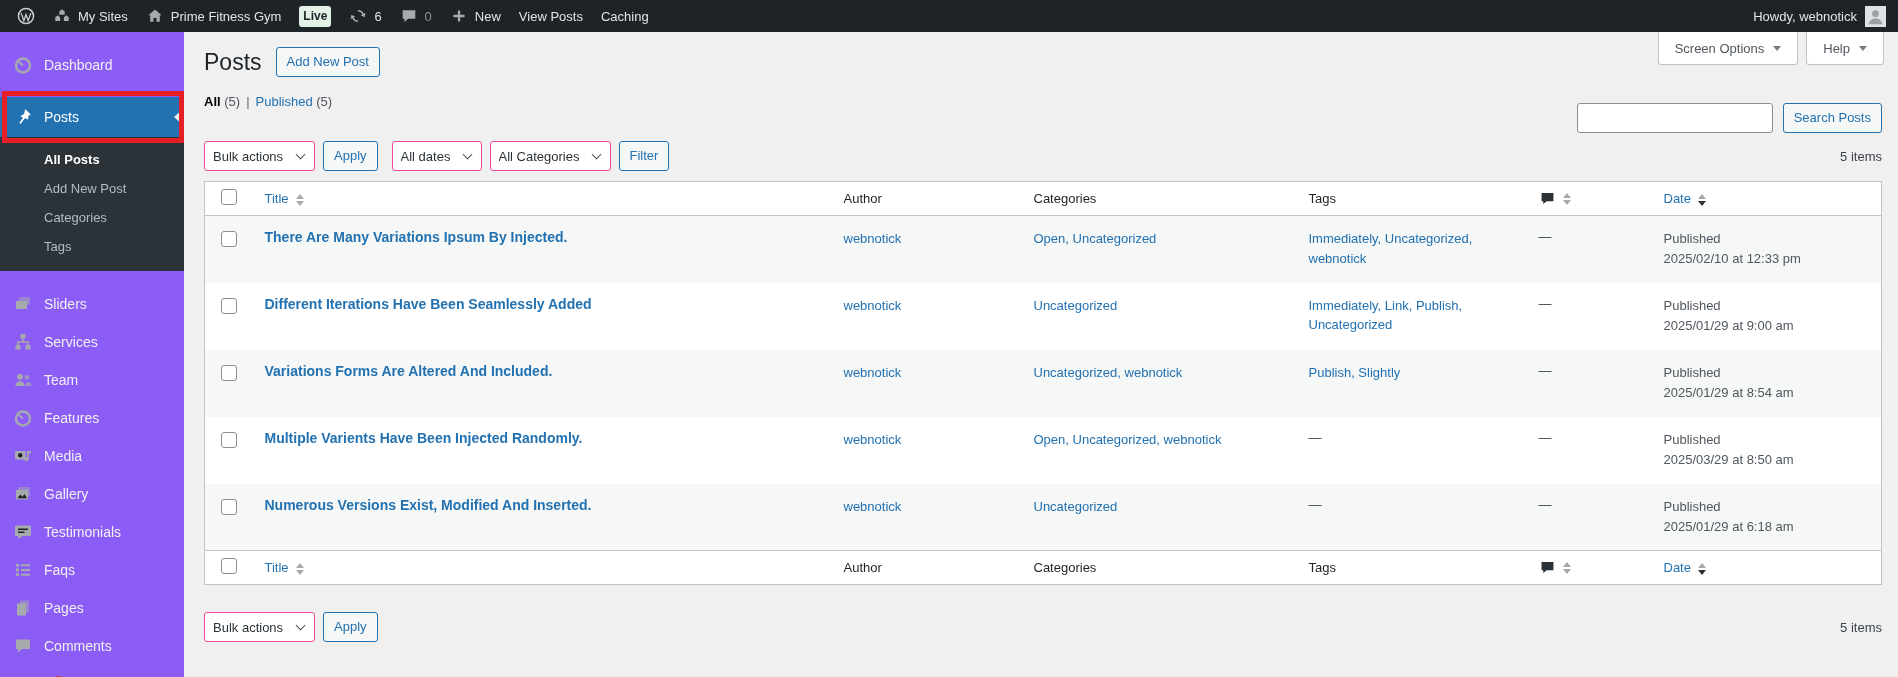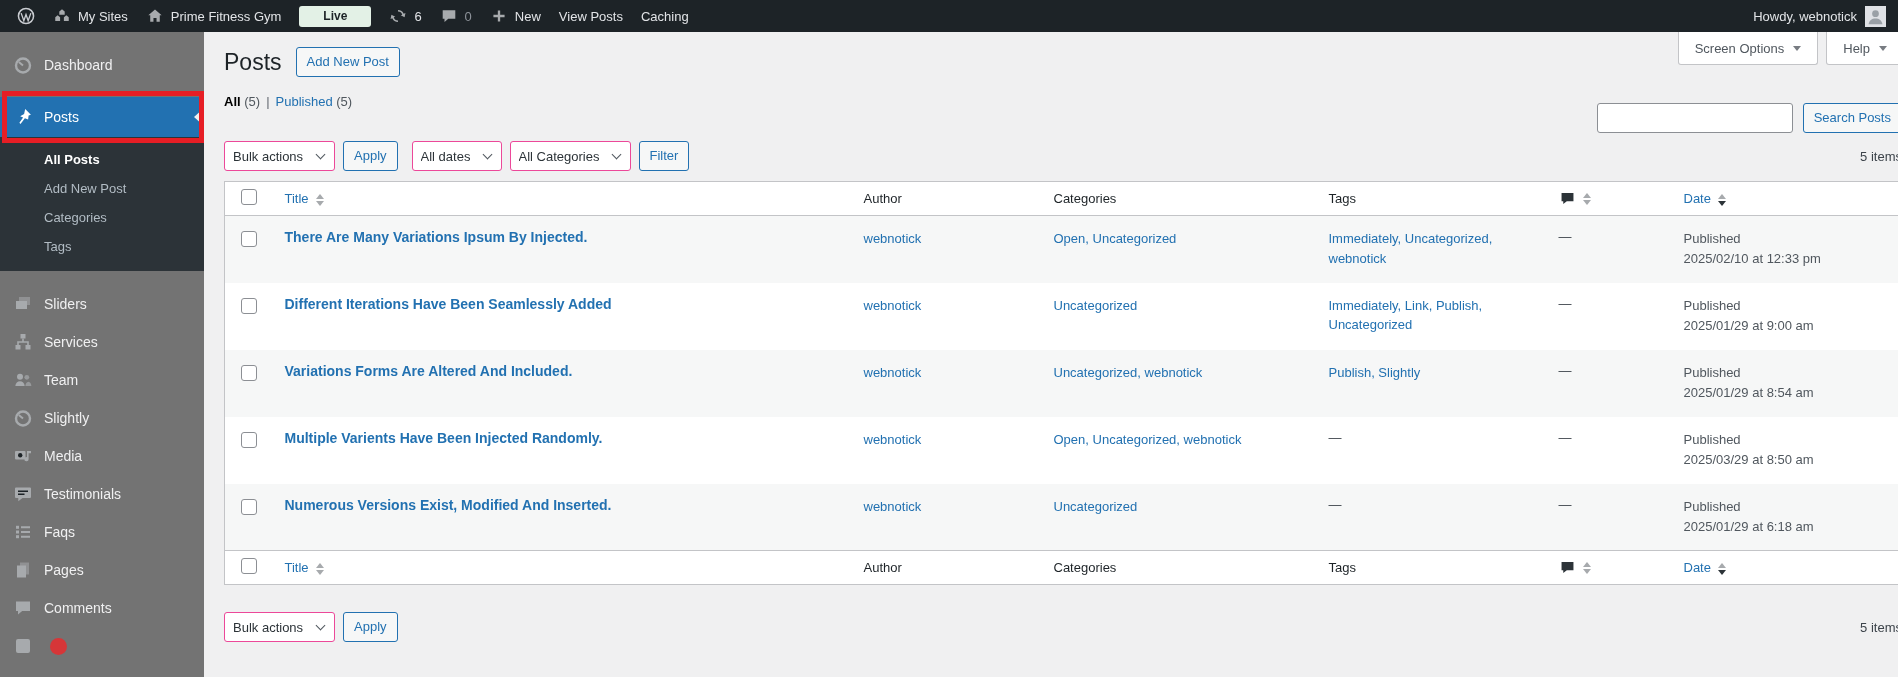--- a/index.html
+++ b/index.html
@@ -10,29 +10,29 @@
     background:#f0f0f1; color:#1d2327;
   }
   
   .admin-bar {
     height:32px; background:#1d2327; display:flex; align-items:center;
     font-size:13px; color:#e2e4e7; padding:0 6px 0 8px;
   }
   .ab-item { display:flex; align-items:center; gap:7px; padding:0 9px; height:32px; cursor:pointer; white-space:nowrap; }
   .ab-icon { display:inline-flex; width:18px; height:18px; color:#a7aaad; }
   .ab-icon svg { width:18px; height:18px; fill:currentColor; }
-  .live-badge { background:#e3f1e6; color:#1d2327; font-weight:700; font-size:12px; line-height:1; padding:4px 24px 5px; border-radius:3px; }
+  .live-badge { background:#e3f1e6; color:#1d2327; font-weight:700; font-size:12px; line-height:1; padding:4px 4px 5px; border-radius:3px; }
   .ab-count-dim { color:#8d9299; }
   .ab-right { margin-left:auto; display:flex; align-items:center; gap:8px; padding-right:6px; cursor:pointer; }
   .avatar { width:21px; height:21px; display:inline-flex; }
   .avatar svg { width:21px; height:21px; }
   
   .frame { display:flex; height:645px; }
   
-  .sidebar { width:204px; flex-shrink:0; background:#737373; padding-top:14px; position:relative; overflow:hidden; }
+  .sidebar { width:184px; flex-shrink:0; background:#8b5cf6; padding-top:14px; position:relative; overflow:hidden; }
   .menu-item { display:flex; align-items:center; gap:11px; height:38px; padding-left:13px; font-size:14px; color:#f0f0f1; cursor:pointer; }
   .mi-icon { width:20px; height:20px; color:#a7aaad; display:inline-flex; flex-shrink:0; }
   .mi-icon svg { width:20px; height:20px; fill:currentColor; }
   .posts-wrap { position:relative; margin-top:13px; }
   .menu-item.current { background:#2271b1; color:#fff; height:40px; position:relative; }
   .menu-item.current .mi-icon { color:#fff; }
   .current-arrow { position:absolute; right:0; top:50%; margin-top:-9px; width:0; height:0;
     border-top:9px solid transparent; border-bottom:9px solid transparent; border-right:10px solid #f0f0f1; }
   .red-box { position:absolute; left:2px; right:0; top:-6px; bottom:-6px; border:5px solid #e61e25; pointer-events:none; z-index:4; }
   .submenu { list-style:none; margin:0; padding:8px 0 10px; background:#2c3338; }
@@ -229,31 +229,41 @@
         </span>
         <span>Team</span>
       </div>
       <div class="menu-item">
         <span class="mi-icon">
           <svg viewBox="0 0 20 20">
               <circle cx="10" cy="10.5" r="7" fill="none" stroke="currentColor" stroke-width="2.4"></circle>
               <path d="M10 10.5L5.8 7" stroke="currentColor" stroke-width="2" fill="none"></path>
             </svg>
         </span>
-        <span>Slightly</span>
+        <span>Features</span>
       </div>
       <div class="menu-item">
         <span class="mi-icon">
           <svg viewBox="0 0 20 20">
               <rect x="2" y="5" width="10.5" height="8.5" rx="1"></rect>
               <circle cx="7.2" cy="9.2" r="2.2" fill="#1d2327"></circle>
               <path d="M14 5v6.2a2.1 2.1 0 1 0 1.6 2V7.2H18V5z"></path>
             </svg>
         </span>
         <span>Media</span>
+      </div>
+      <div class="menu-item">
+        <span class="mi-icon">
+          <svg viewBox="0 0 20 20">
+              <rect x="5" y="3" width="12" height="9" opacity="0.55"></rect>
+              <rect x="3" y="6" width="12" height="9.5"></rect>
+              <path d="M4.5 14.2l2.8-3.6 2.2 2.2 2-2.7 2.5 4.1z" fill="#1d2327"></path>
+            </svg>
+        </span>
+        <span>Gallery</span>
       </div>
       <div class="menu-item">
         <span class="mi-icon">
           <svg viewBox="0 0 20 20">
               <path d="M3 3.5h14a1 1 0 0 1 1 1v8.5a1 1 0 0 1-1 1h-7.5l-4.2 3.2v-3.2H3a1 1 0 0 1-1-1V4.5a1 1 0 0 1 1-1z"></path>
               <path d="M5 7.2h10M5 10.3h6.5" stroke="#1d2327" stroke-width="1.5" fill="none"></path>
             </svg>
         </span>
         <span>Testimonials</span>
       </div>

